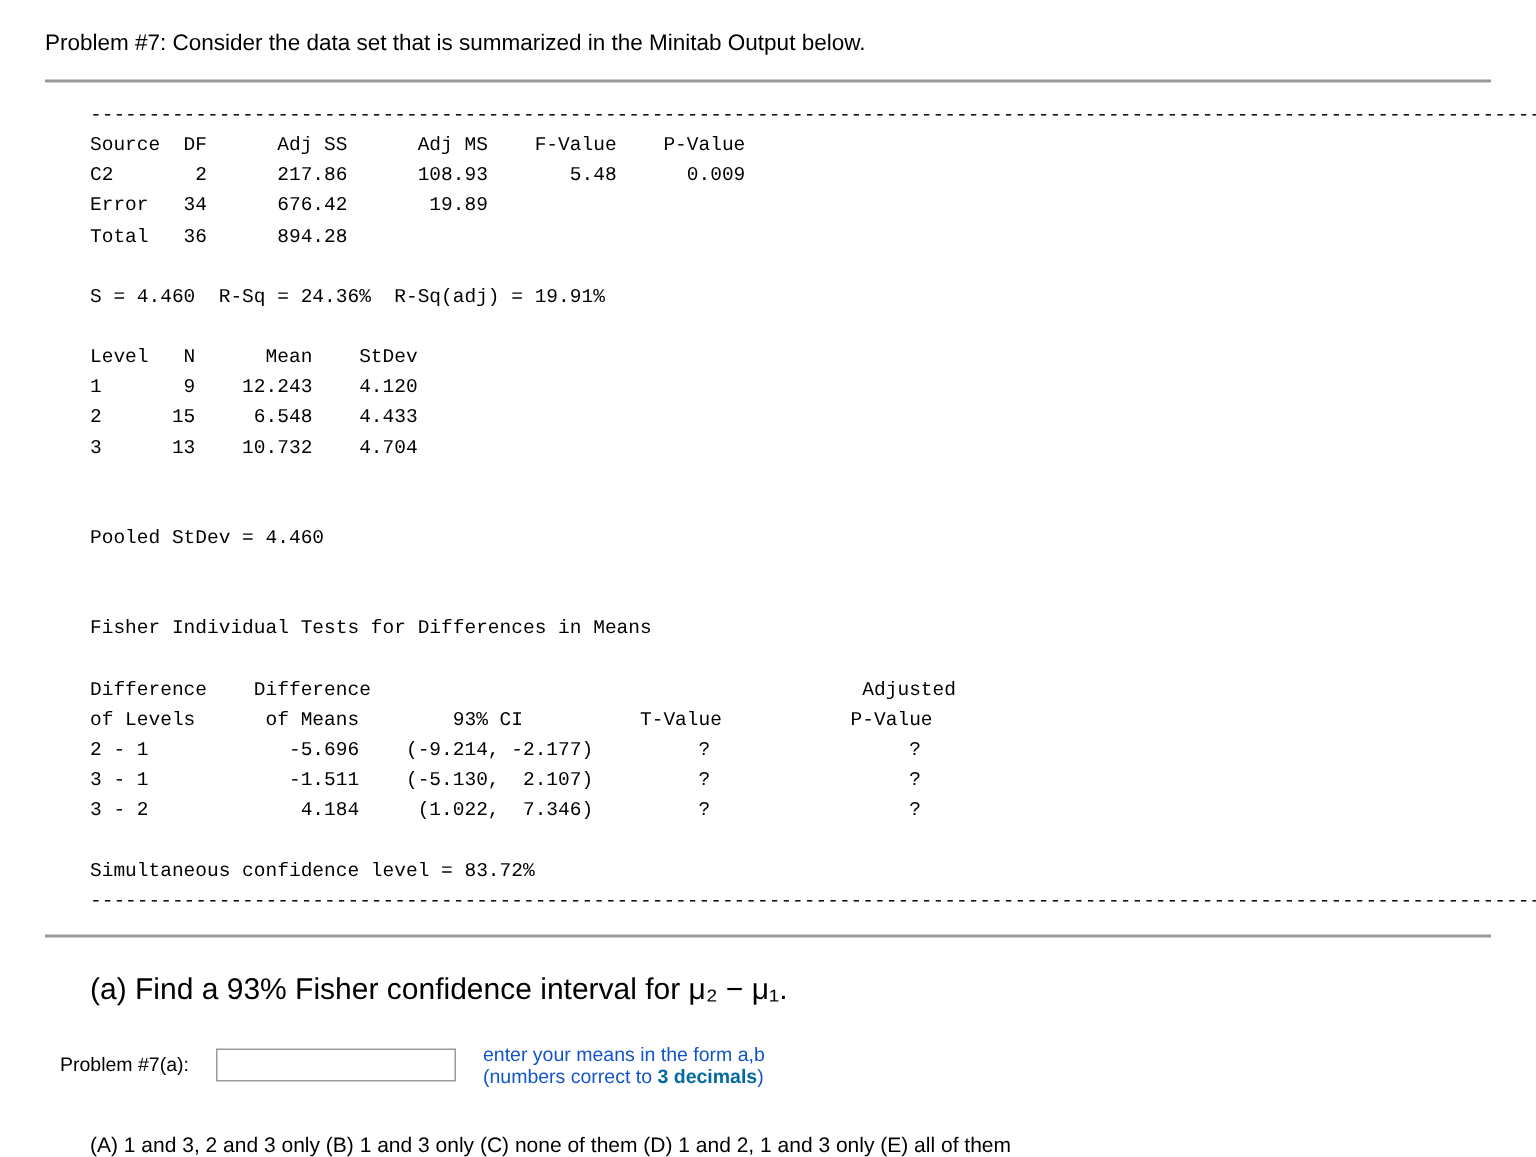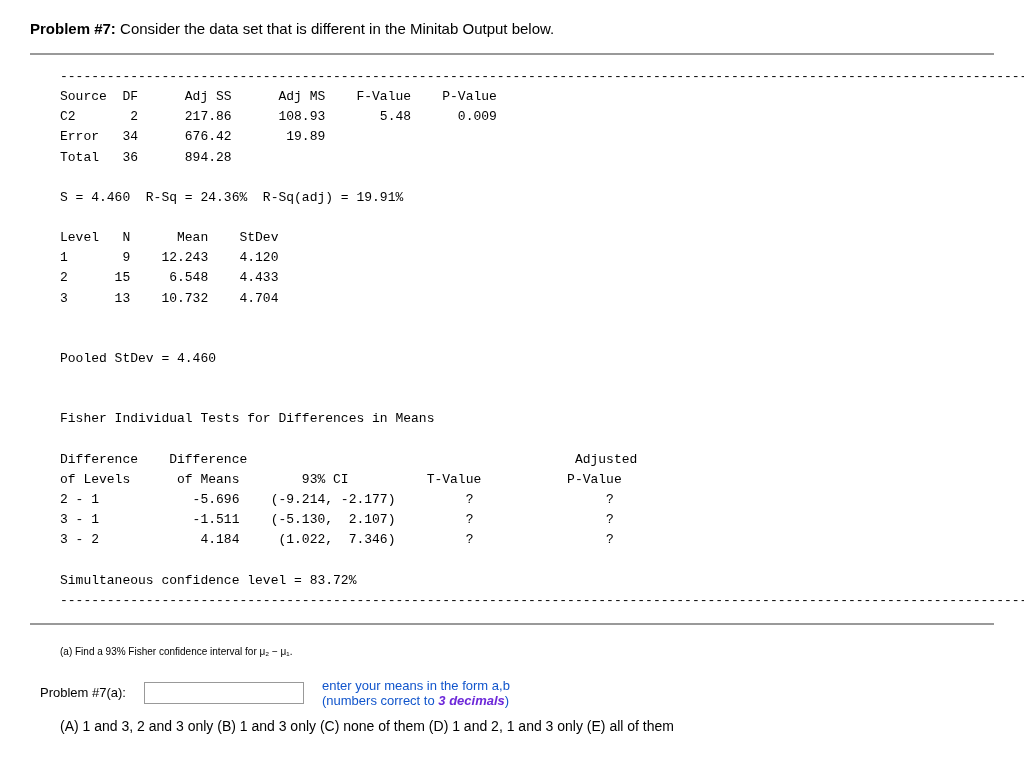--- a/index.html
+++ b/index.html
@@ -8,90 +8,89 @@
       font-size: 14px;
       background: #fff;
       color: #000;
       padding: 20px 30px;
     }
     .problem-title {
       font-size: 15px;
       margin-bottom: 16px;
     }
     .problem-title strong {
-      font-weight: bold;
+      font-weight: normal;
     }
     .minitab-box {
       border-top: 2px solid #999;
       border-bottom: 2px solid #999;
       padding: 12px 30px;
       margin-bottom: 18px;
       font-family: 'Courier New', Courier, monospace;
       font-size: 13px;
       line-height: 1.55;
     }
     .minitab-box pre {
       white-space: pre;
       font-family: 'Courier New', Courier, monospace;
       font-size: 13px;
       line-height: 1.55;
     }
     .questions {
       padding-left: 30px;
-      font-size: 10px;
+      font-size: 20px;
       margin-bottom: 18px;
       line-height: 1.7;
     }
     .questions p {
       margin-bottom: 4px;
     }
     .answer-row {
       display: flex;
       align-items: center;
       gap: 18px;
-      margin-bottom: 6px;
+      margin-bottom: 26px;
       padding-left: 10px;
     }
     .answer-label {
       font-size: 13px;
       white-space: nowrap;
     }
     .answer-input {
       width: 160px;
       height: 22px;
       border: 1px solid #999;
       outline: none;
       font-size: 13px;
       padding: 2px 4px;
     }
     .answer-hint {
       font-size: 13px;
       color: #1155cc;
     }
     .answer-hint strong {
-      color: #6d28d9;
+      color: #0369a1;
       font-weight: bold;
-      font-style: italic;
     }
     .mc-options {
       padding-left: 30px;
       font-size: 14px;
       line-height: 1.75;
     }
     .mc-options p {
       margin-bottom: 2px;
     }
   </style>
 </head>
 <body>
 
 <div>
   <p class="problem-title">
     <strong>Problem #7:</strong>
-    <span>Consider the data set that is different in the Minitab Output below.</span>
+    <span>Consider the data set that is summarized in the Minitab Output below.</span>
   </p>
 </div>
 
 <div class="minitab-box">
   <pre>----------------------------------------------------------------------------------------------------------------------------------------
 Source  DF      Adj SS      Adj MS    F-Value    P-Value
 C2       2      217.86      108.93       5.48      0.009
 Error   34      676.42       19.89
 Total   36      894.28
 

